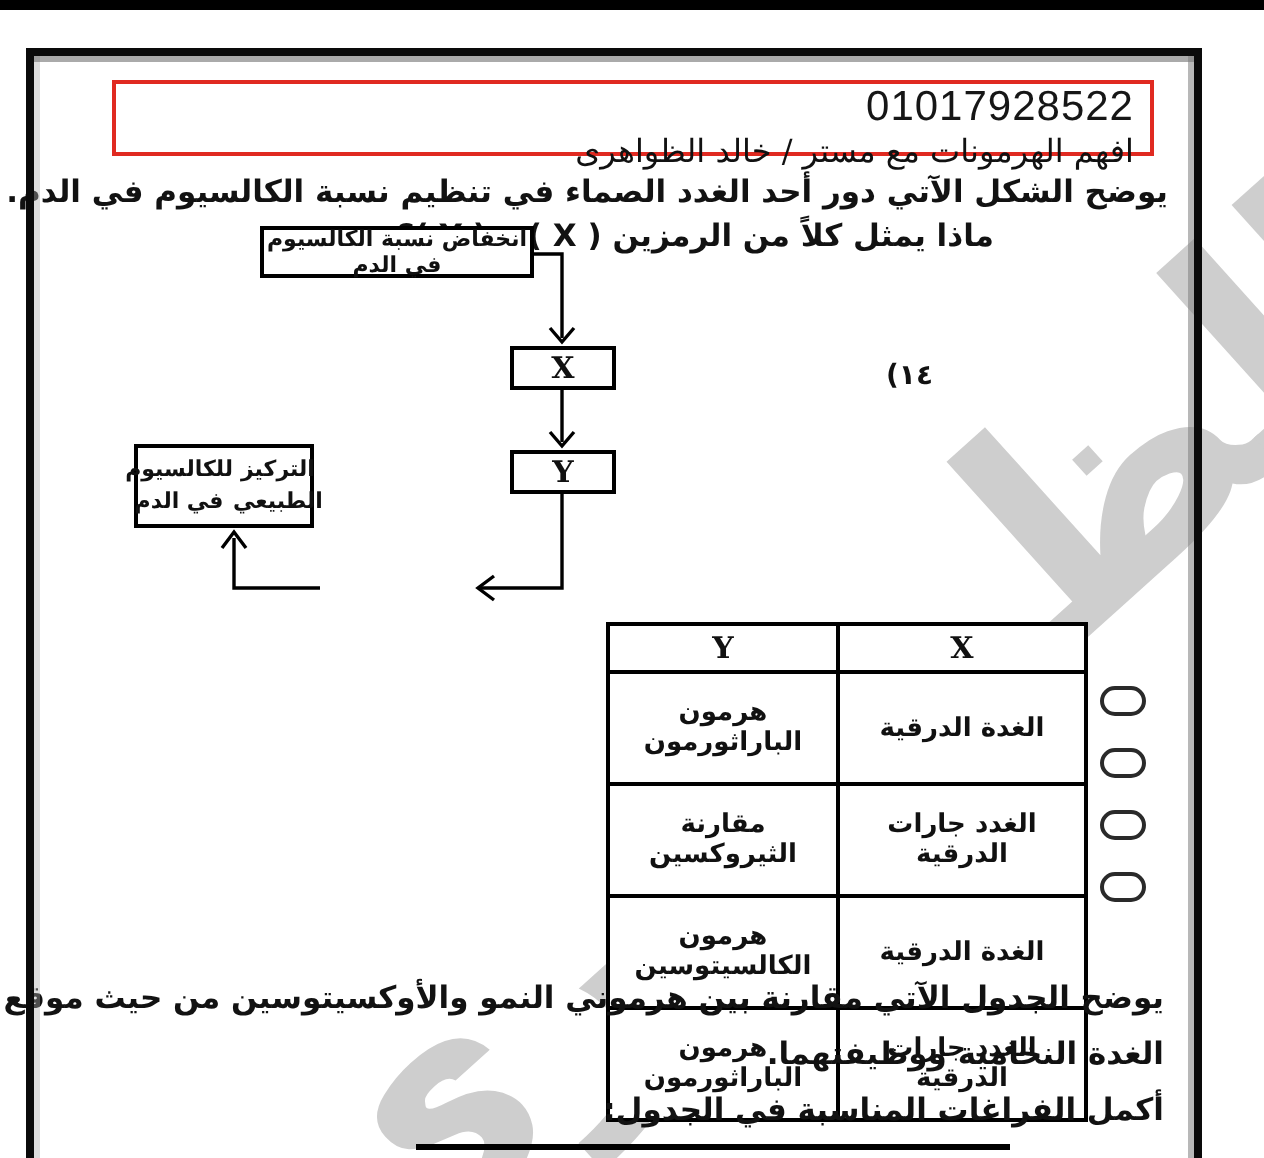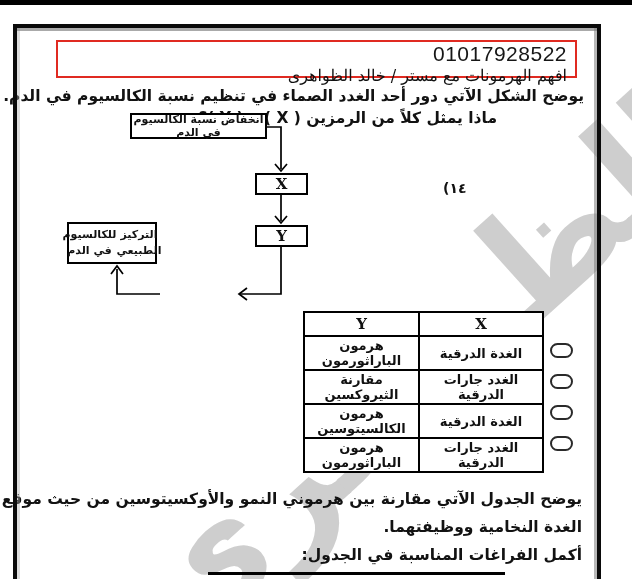--- a/index.html
+++ b/index.html
@@ -59,21 +59,21 @@
   .fb-res   { left:67px;  top:222px; width:90px;  height:42px; font-size:11px; line-height:1.5; flex-direction:row; }
 
   .connectors { position:absolute; left:0; top:0; width:632px; height:579px; pointer-events:none; }
 
   .options-table { position:absolute; left:303px; top:311px; border-collapse:collapse; direction:rtl; background:#fff; }
   .options-table th, .options-table td {
     border:2px solid #000; text-align:center; vertical-align:middle; font-weight:700; color:#111;
   }
   .options-table th { width:124px; height:24px; font-size:15px; font-family:"DejaVu Serif", serif; }
   .options-table th.col-y { width:115px; }
-  .options-table td { height:31px; font-size:13px; padding:1px 2px; }
+  .options-table td { height:31px; font-size:13px; padding:12px 2px; }
 
   .bubble {
     position:absolute; left:550px; width:23px; height:15px;
     border:2px solid #2a2a2a; border-radius:8px; background:#fff; cursor:pointer;
   }
   .bubble-1 { top:343px; } .bubble-2 { top:374px; } .bubble-3 { top:405px; } .bubble-4 { top:436px; }
 
   .next-table-line { position:absolute; left:208px; top:572px; width:297px; height:3px; background:#000; }
 </style>
 </head>

